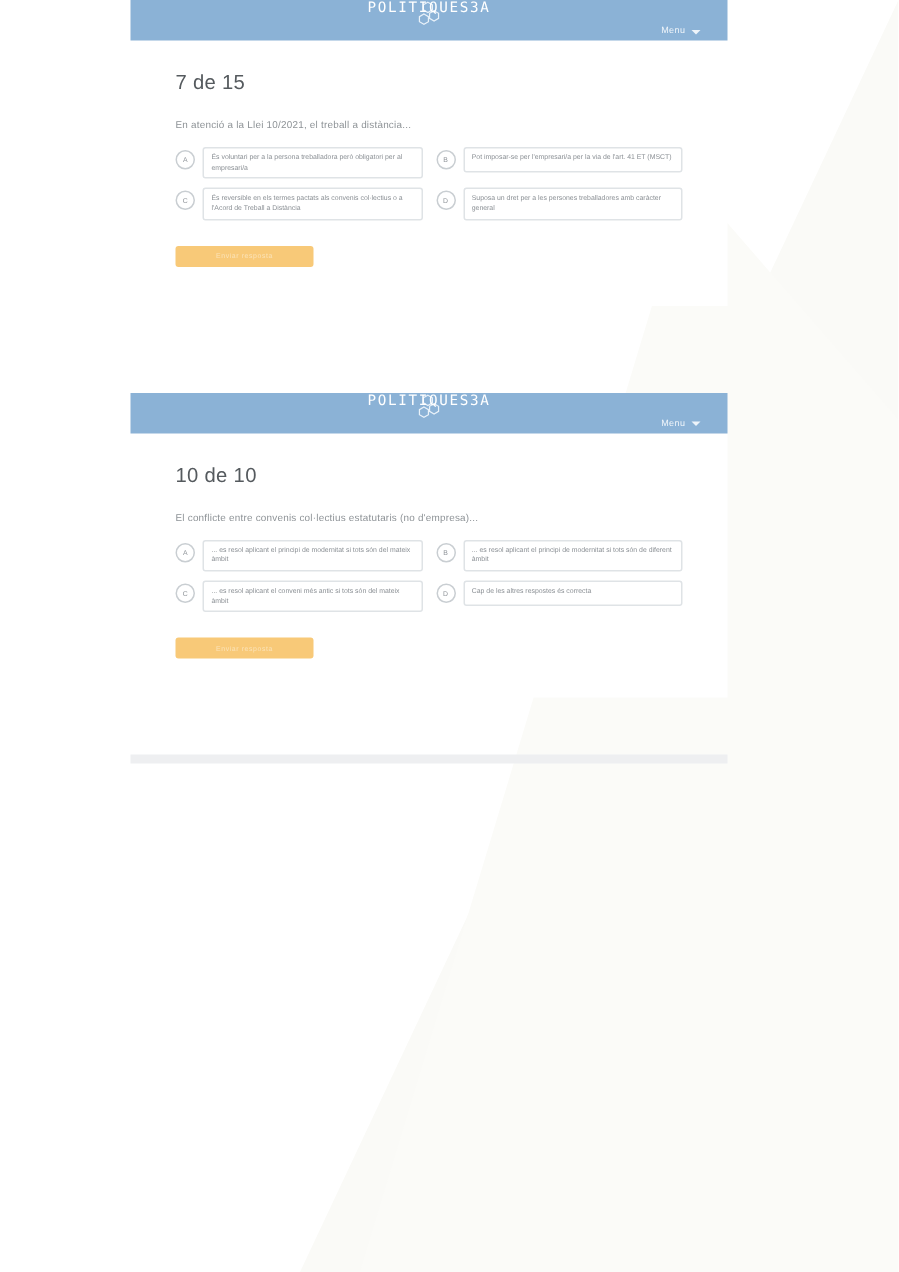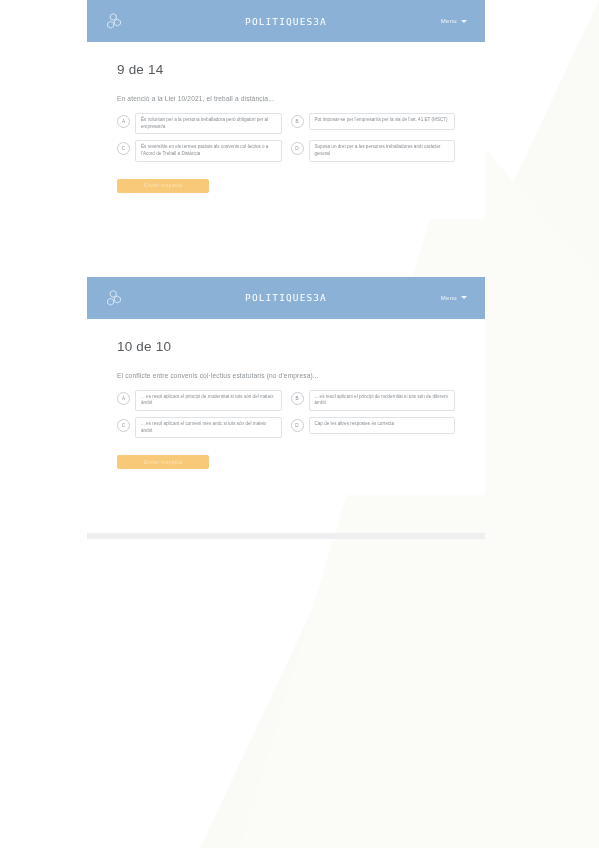--- a/index.html
+++ b/index.html
@@ -32,26 +32,27 @@
     z-index: 1;
   }
 
   
   .card {
     width: 398px;
     background: transparent;
   }
 
   .appbar {
-    height: 42px;
+    height: 27px;
     background: #8bb2d6;
     display: flex;
     align-items: center;
     padding: 0 18px;
     position: relative;
+    flex-direction: column;
   }
 
   .logo-icon {
     width: 18px;
     height: 18px;
     display: block;
     flex: 0 0 auto;
   }
 
   .appbar-title {
@@ -189,21 +190,21 @@
         </g>
       </svg>
       <div class="appbar-title">POLITIQUES3A</div>
       <div class="appbar-menu">
         <span>Menu</span>
         <span class="caret"></span>
       </div>
     </div>
 
     <div class="card-body">
-      <div class="progress-title">9 de 14</div>
+      <div class="progress-title">7 de 15</div>
       <div class="question-text">En atenció a la Llei 10/2021, el treball a distància...</div>
 
       <div class="answers">
         <div class="answer">
           <div class="answer-letter">A</div>
           <div class="answer-box">És voluntari per a la persona treballadora però obligatori per al empresari/a</div>
         </div>
         <div class="answer">
           <div class="answer-letter">B</div>
           <div class="answer-box">Pot imposar-se per l'empresari/a per la via de l'art. 41 ET (MSCT)</div>

